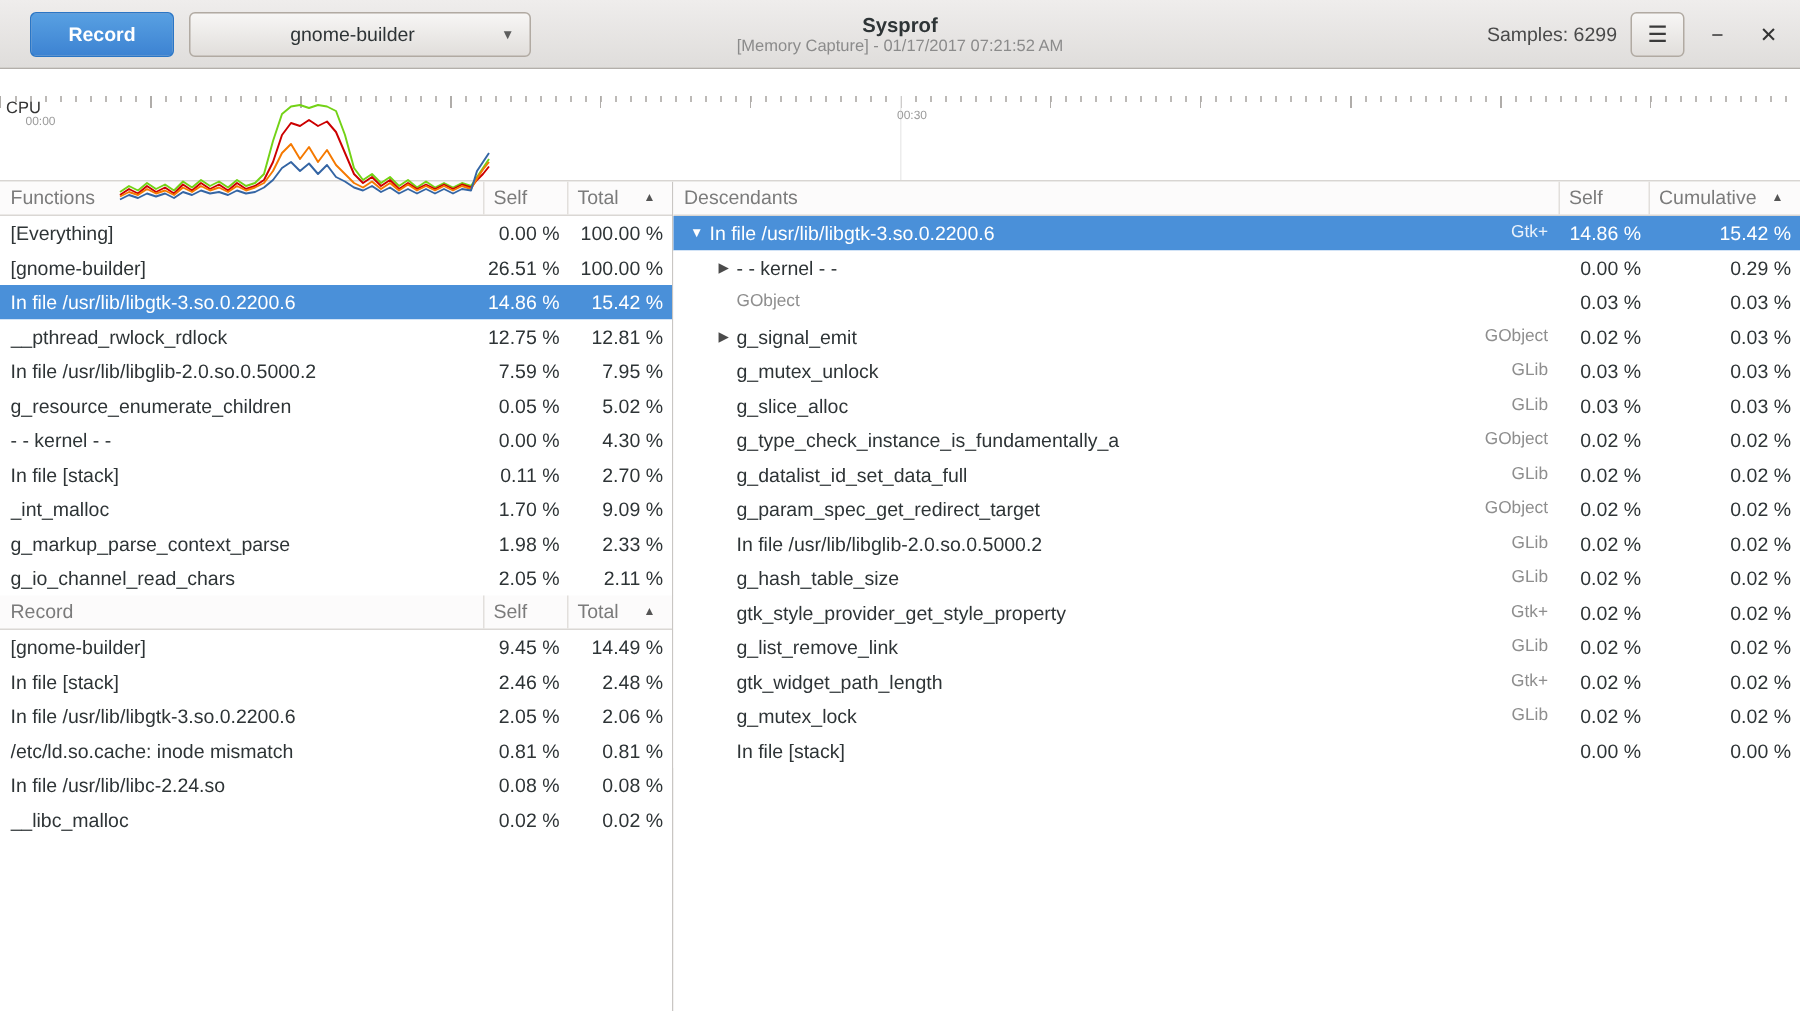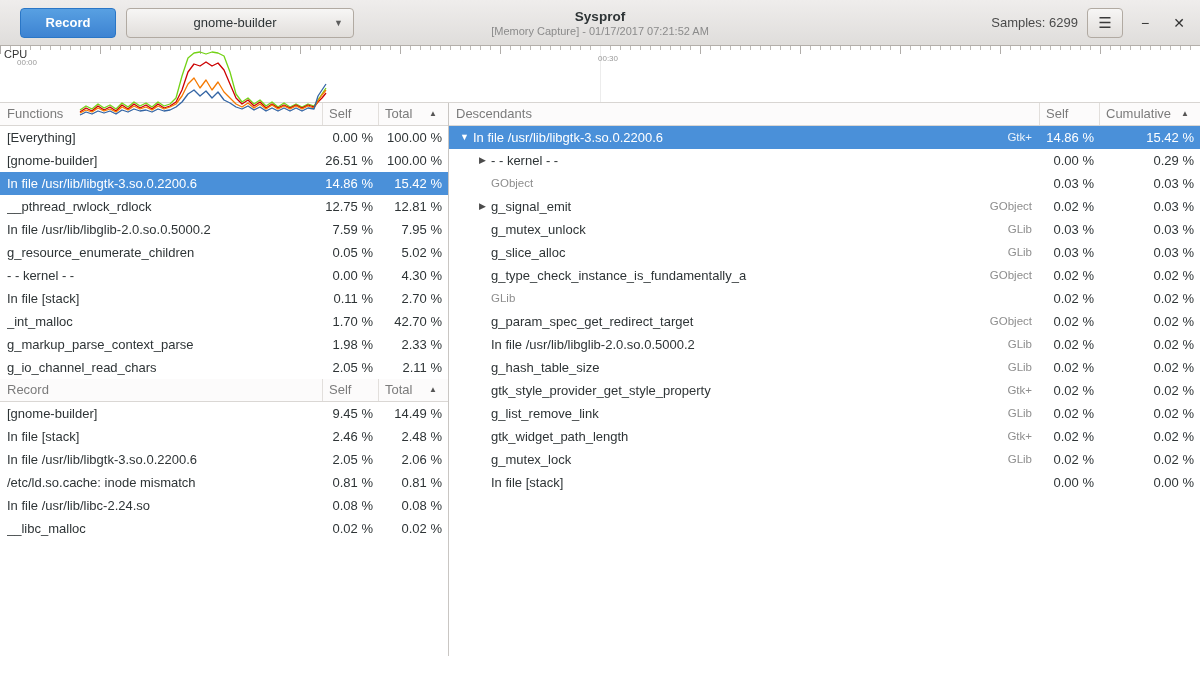--- a/index.html
+++ b/index.html
@@ -25,21 +25,21 @@
   .subtitle { font-size: 11px; color: #8b8b8b; margin-top: 1px; }
   .hb-right { margin-left: auto; display: flex; align-items: center; gap: 9px; }
   .samples { color: #4a4a4a; font-size: 13px; }
   .menu-btn { width: 36px; height: 30px; font-size: 15px; color: #3a3a3a;
     display: flex; align-items: center; justify-content: center; }
   .win-controls { display: flex; align-items: center; gap: 8px; }
   .win-btn { width: 26px; height: 26px; border: none; background: transparent;
     font-size: 14px; color: #333; display: flex; align-items: center; justify-content: center; }
 
   
-  .graph { position: relative; height: 57px; background: #fff; border-bottom: 1px solid #d8d5d2; }
+  .graph { position: relative; height: 57px; background: #fff; border-bottom: 1px solid #d8d5d2; margin-top: 18px; }
   .ticks-small { position: absolute; top: 0; left: 0; right: 0; height: 4px;
     background: repeating-linear-gradient(to right, #bdbab7 0 1px, transparent 1px 10px); }
   .ticks-big { position: absolute; top: 0; left: 0; right: 0; height: 8px;
     background: repeating-linear-gradient(to right, #b0adaa 0 1px, transparent 1px 100px); }
   .gridline-mid { position: absolute; left: 600px; top: 0; bottom: 0; width: 1px; background: #ececec; }
   .cpu-label { position: absolute; left: 4px; top: 2px; font-size: 11px; color: #333; }
   .time-label { position: absolute; font-size: 8px; color: #9a9a9a; }
   .t0 { left: 17px; top: 12px; }
   .t30 { left: 598px; top: 8px; }
   .graph svg { position: absolute; left: 0; top: 0; }
@@ -185,21 +185,21 @@
               <span class="fn">In file [stack]</span>
             </div>
             <div class="cell num w-self">0.11 %</div>
             <div class="cell num w-total">2.70 %</div>
           </div>
           <div class="trow">
             <div class="cell name">
               <span class="fn">_int_malloc</span>
             </div>
             <div class="cell num w-self">1.70 %</div>
-            <div class="cell num w-total">42.70 %</div>
+            <div class="cell num w-total">9.09 %</div>
           </div>
           <div class="trow">
             <div class="cell name">
               <span class="fn">g_markup_parse_context_parse</span>
             </div>
             <div class="cell num w-self">1.98 %</div>
             <div class="cell num w-total">2.33 %</div>
           </div>
           <div class="trow">
             <div class="cell name">
@@ -342,20 +342,21 @@
               <span class="fn">g_type_check_instance_is_fundamentally_a</span>
               <span class="lib">GObject</span>
             </div>
             <div class="cell num w-dself">0.02 %</div>
             <div class="cell num w-dcum">0.02 %</div>
           </div>
           <div class="trow">
             <div class="cell name">
               <div class="indent1"></div>
               <span class="expander"></span>
+              <span class="fn">g_datalist_id_set_data_full</span>
               <span class="lib">GLib</span>
             </div>
             <div class="cell num w-dself">0.02 %</div>
             <div class="cell num w-dcum">0.02 %</div>
           </div>
           <div class="trow">
             <div class="cell name">
               <div class="indent1"></div>
               <span class="expander"></span>
               <span class="fn">g_param_spec_get_redirect_target</span>

